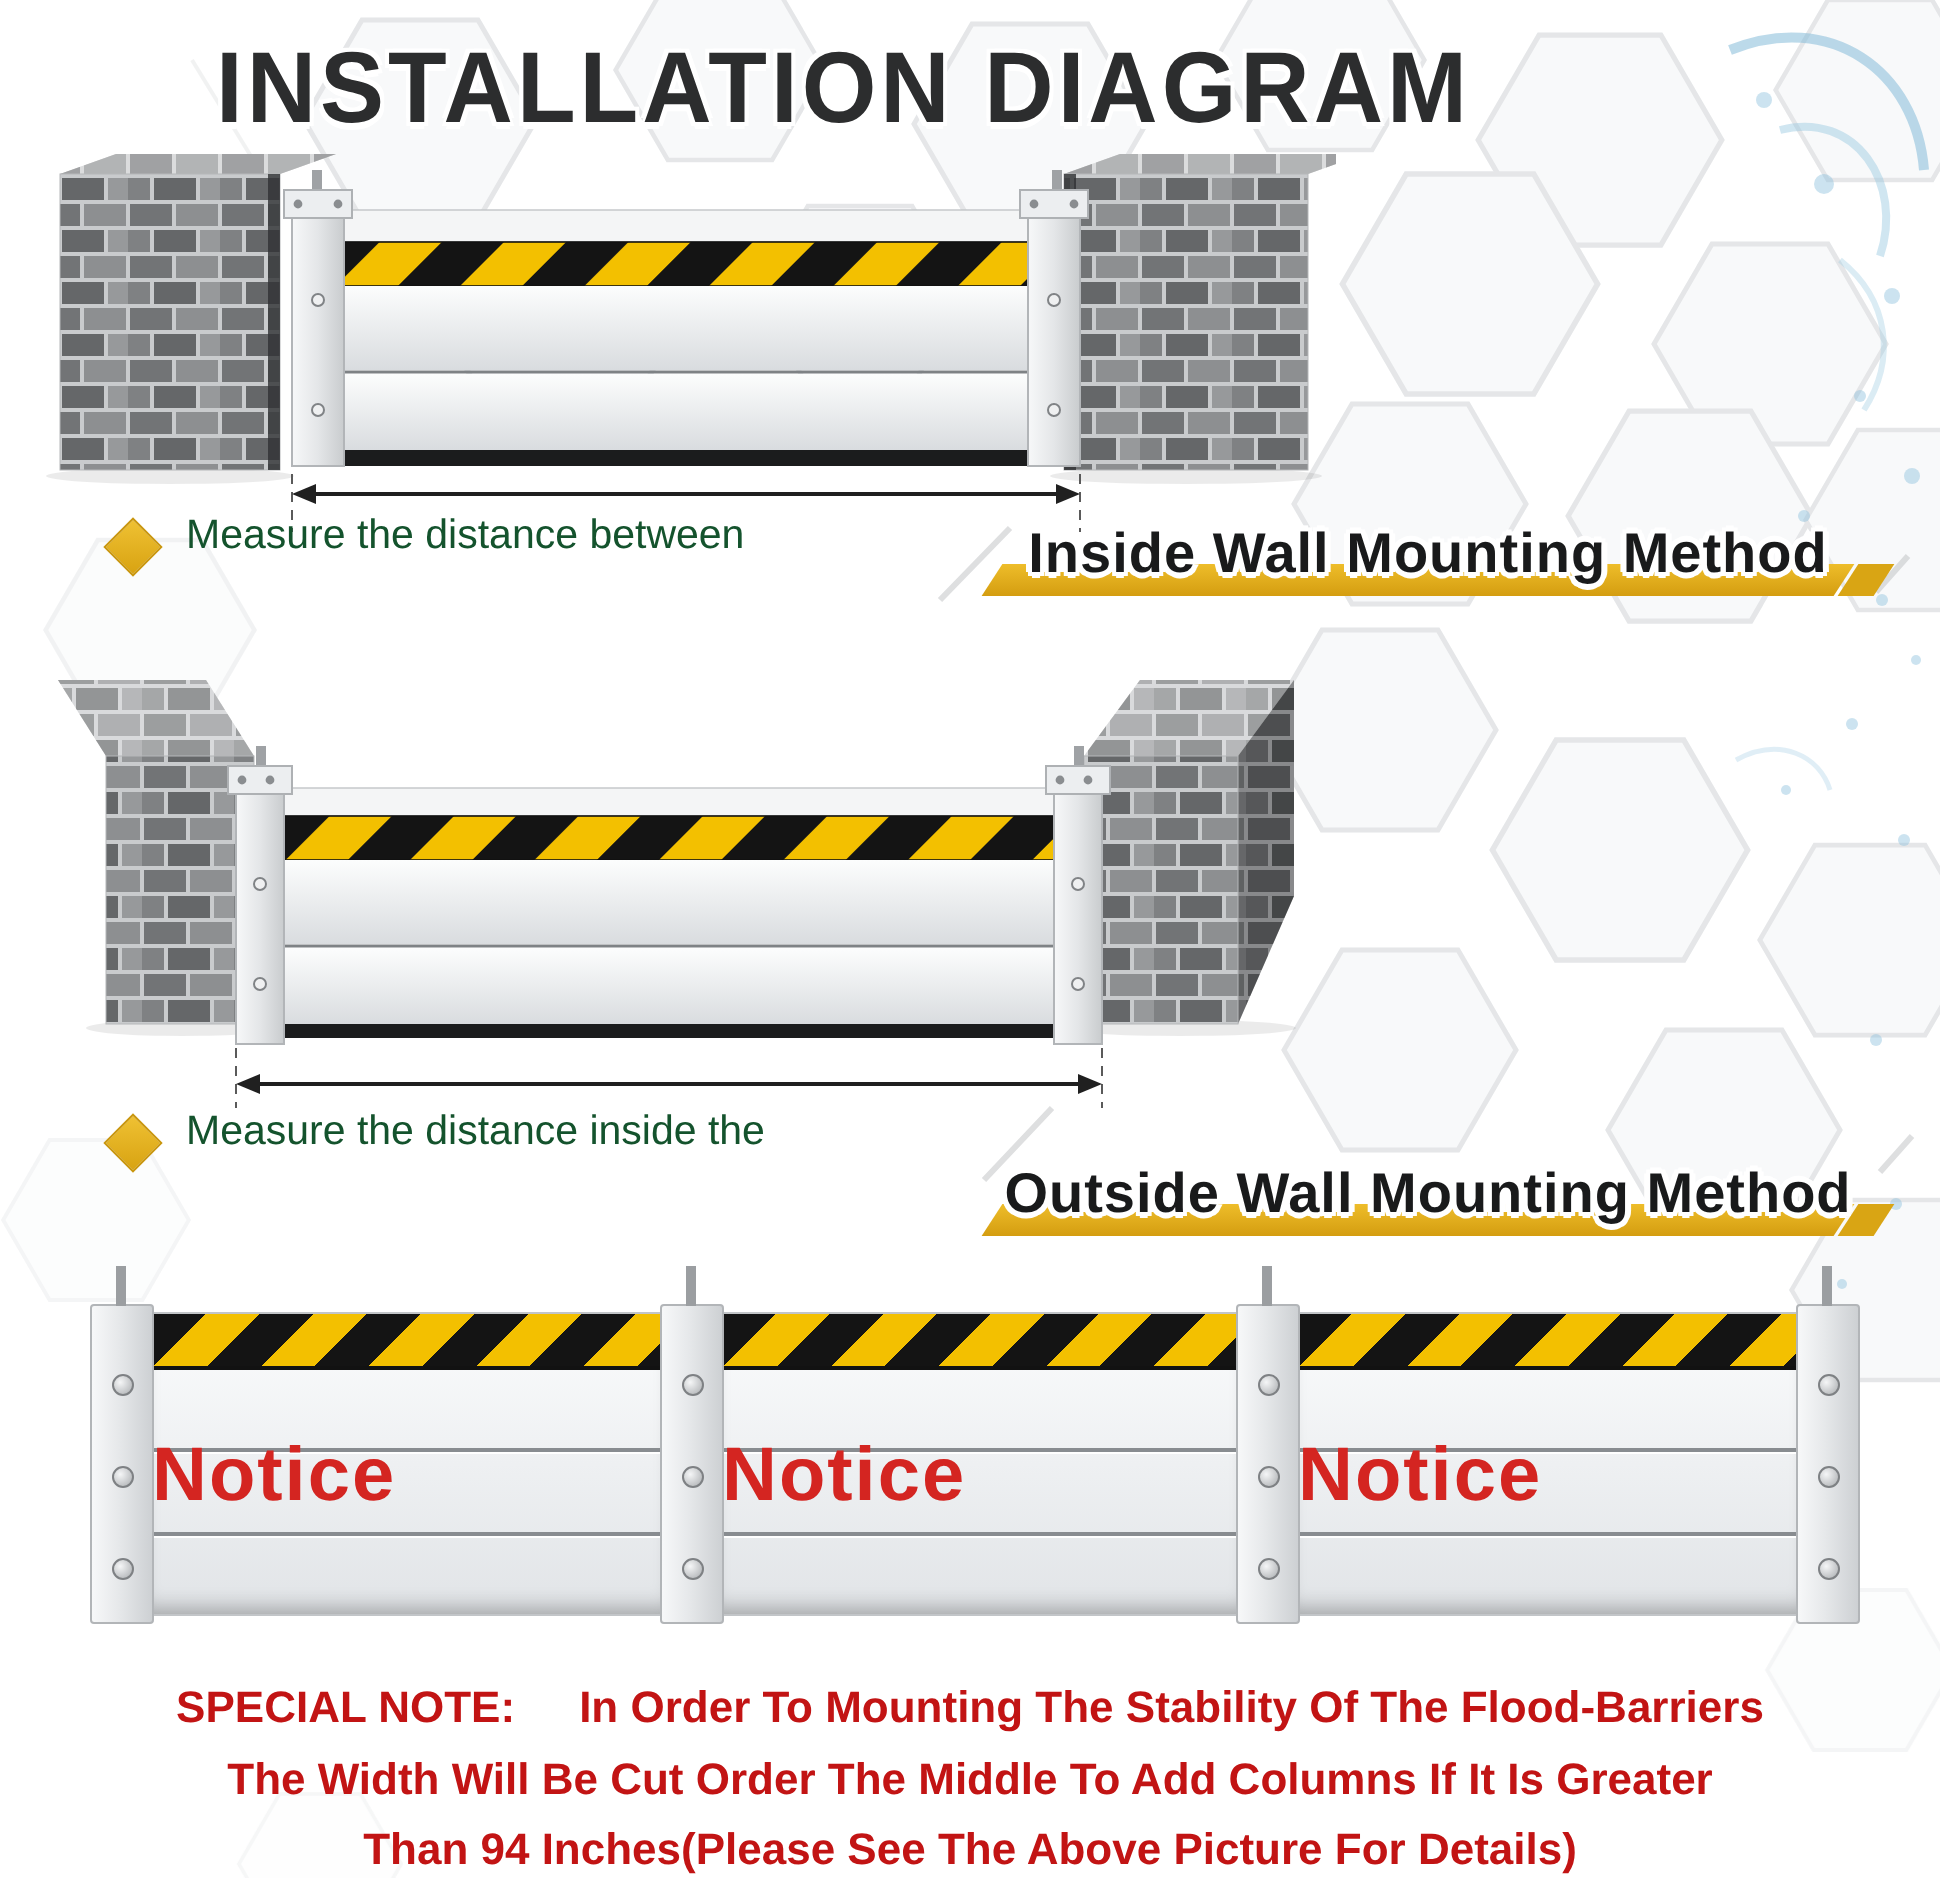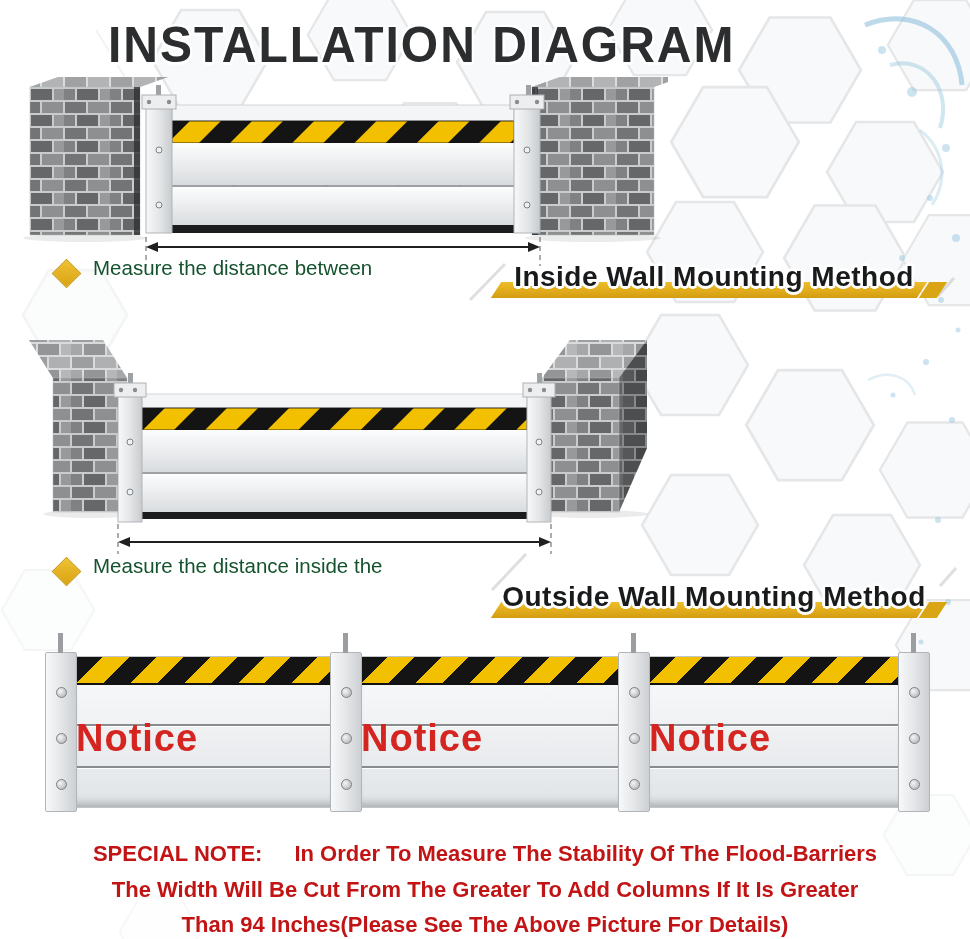--- a/index.html
+++ b/index.html
@@ -372,19 +372,19 @@
     <div class="bpost" style="left:863px;">
       <div class="bpin"></div>
       <span class="screw" style="top:34px;"></span>
       <span class="screw" style="top:80px;"></span>
       <span class="screw" style="top:126px;"></span>
     </div>
   </div>
 
   <div class="note">
     <div>
-      <span class="note-label">SPECIAL NOTE:</span><span>In Order To Measure The Stability Of The Flood-Barriers</span>
-    </div>
-    <div>The Width Will Be Cut From The Greater To Add Columns If It Is Greater</div>
+      <span class="note-label">SPECIAL NOTE:</span><span>In Order To Mounting The Stability Of The Flood-Barriers</span>
+    </div>
+    <div>The Width Will Be Cut Order The Middle To Add Columns If It Is Greater</div>
     <div>Than 94 Inches(Please See The Above Picture For Details)</div>
   </div>
 
 </div>
 
 </body></html>

